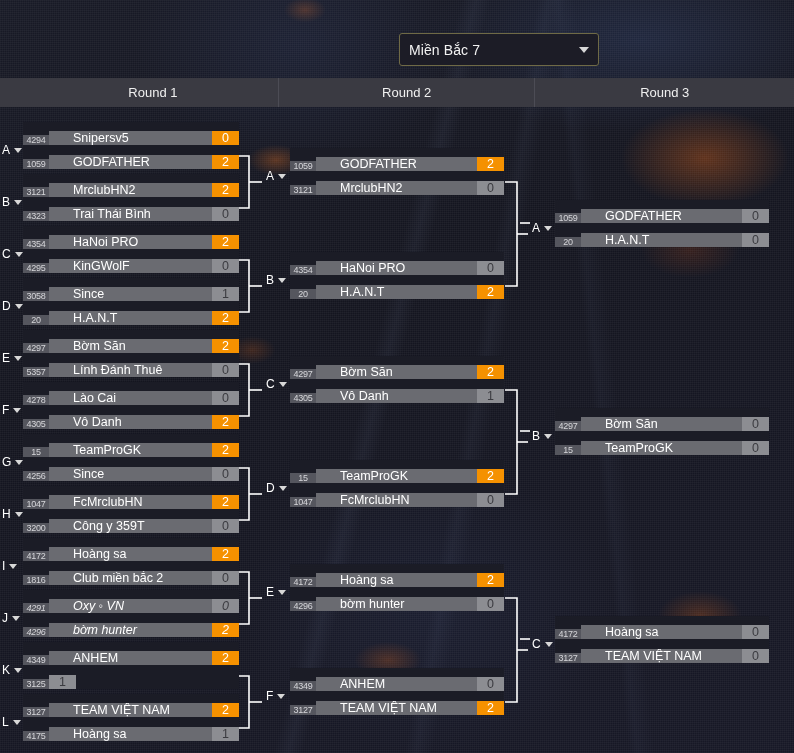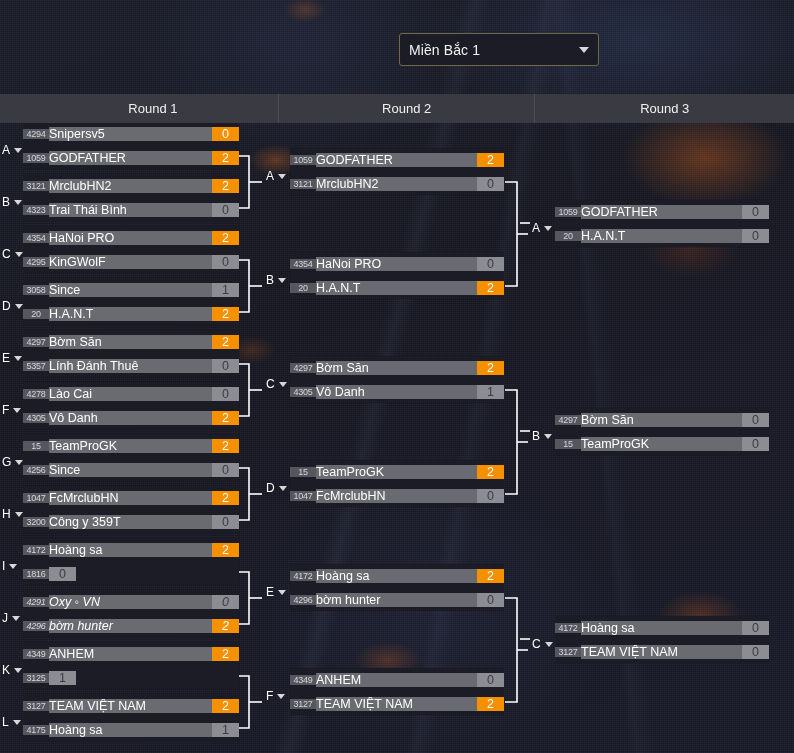--- a/index.html
+++ b/index.html
@@ -83,21 +83,21 @@
   .caret-down {
     width: 0; height: 0;
     border-left: 5px solid transparent;
     border-right: 5px solid transparent;
     border-top: 6px solid #d8d8d8;
   }
 
   
   #rounds-bar {
     position: absolute;
-    top: 94px; left: 0;
+    top: 78px; left: 0;
     width: 794px; height: 29px;
     background: #3a3a42;
     display: flex;
     z-index: 5;
     padding-left: 28px;
   }
   .round-head {
     height: 29px;
     display: flex;
     align-items: center;
@@ -123,21 +123,21 @@
   .match {
     position: absolute;
     width: 216px;
     height: 47px;
     background: #1b1c26;
   }
   .match.w2 { width: 214px; }
   .team-row {
     display: flex;
     height: 23px;
-    align-items: center;
+    align-items: flex-end;
     margin-bottom: 1px;
   }
   .team-row:last-child { margin-bottom: 0; }
 
   .seed {
     width: 26px;
     background: #55565e;
     color: #d6d6da;
     font-size: 9px;
     display: flex;
@@ -145,21 +145,21 @@
     justify-content: center;
     letter-spacing: -0.2px;
   }
   .tname {
     flex: 1;
     background: #6a6b71;
     color: #ffffff;
     font-size: 12.5px;
     display: flex;
     align-items: center;
-    padding-left: 0;
+    padding-left: 24px;
     overflow: hidden;
     white-space: nowrap;
   }
   .score {
     width: 27px;
     background: #8c8d92;
     color: #3b3b40;
     font-size: 12.5px;
     display: flex;
     align-items: center;
@@ -203,21 +203,21 @@
 </style>
 </head>
 <body>
 
 <div id="bg-layer"></div>
 <div id="bg-streaks"></div>
 <div id="bg-dots"></div>
 
 <div id="topbar">
   <div id="region-select">
-    <span class="sel-value">Miền Bắc 1</span>
+    <span class="sel-value">Miền Bắc 7</span>
     <span class="caret-down"></span>
   </div>
 </div>
 
 <div id="rounds-bar">
   <div class="round-head r1">Round 1</div>
   <div class="round-head r2">Round 2</div>
   <div class="round-head r3">Round 3</div>
 </div>
 
@@ -395,20 +395,21 @@
   </div>
 
   <div class="match" style="left:23px; top:427px;">
     <div class="team-row winner">
       <span class="seed">4172</span>
       <span class="tname">Hoàng sa</span>
       <span class="score">2</span>
     </div>
     <div class="team-row">
       <span class="seed">1816</span>
+      <span class="tname">Club miền bắc 2</span>
       <span class="score">0</span>
     </div>
   </div>
   <div class="conn-label" style="left:2px; top:449px;">
     <span class="letter">I</span>
     <span class="caret-small"></span>
   </div>
 
   <div class="match" style="left:23px; top:479px;font-style:italic;">
     <div class="team-row">

